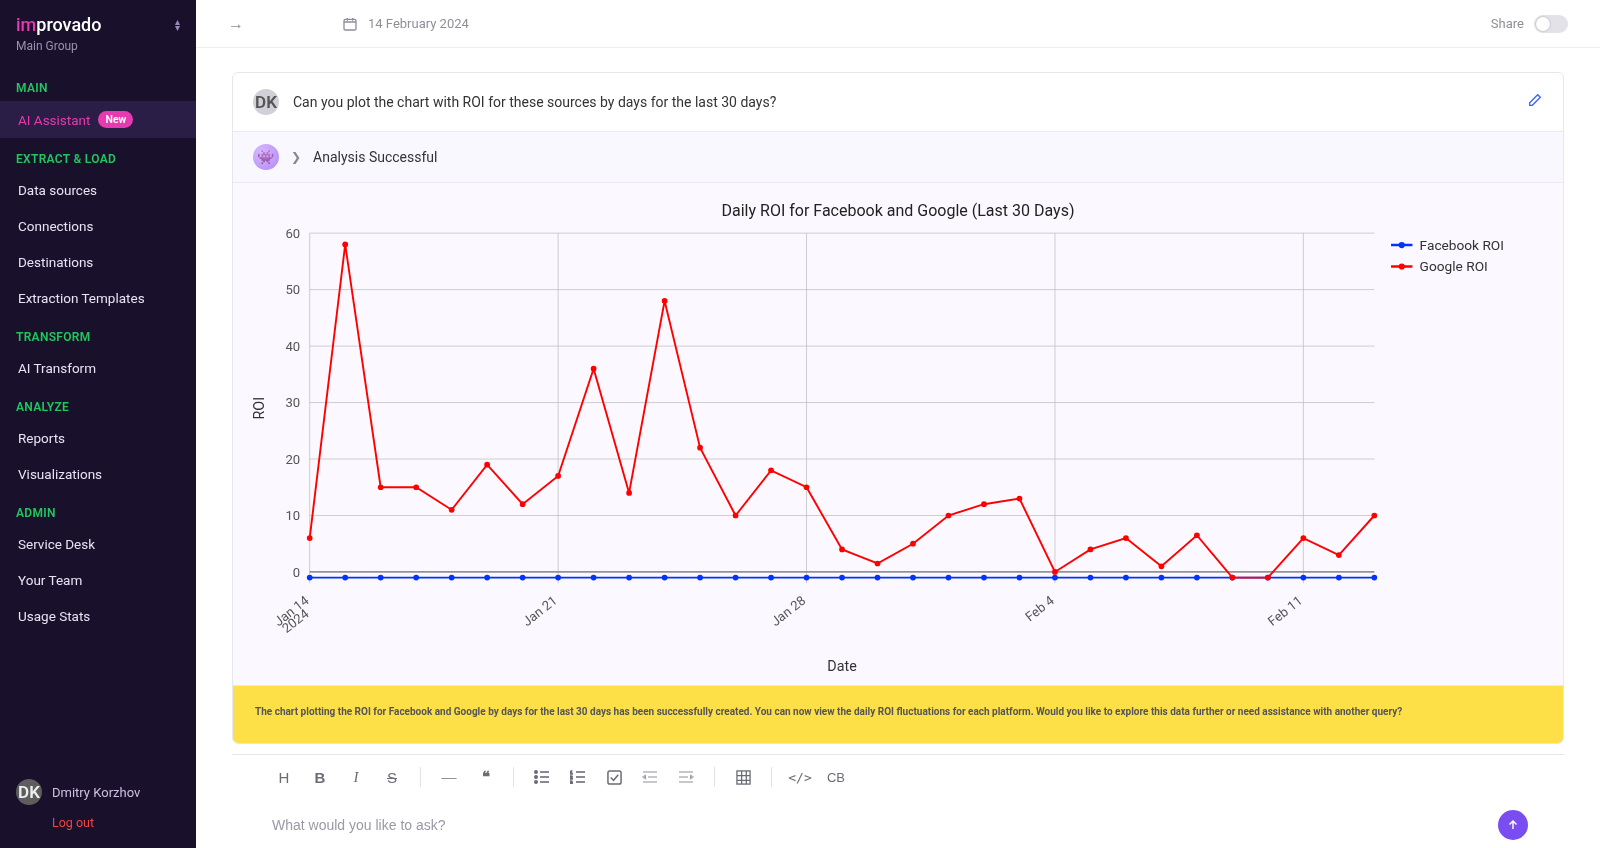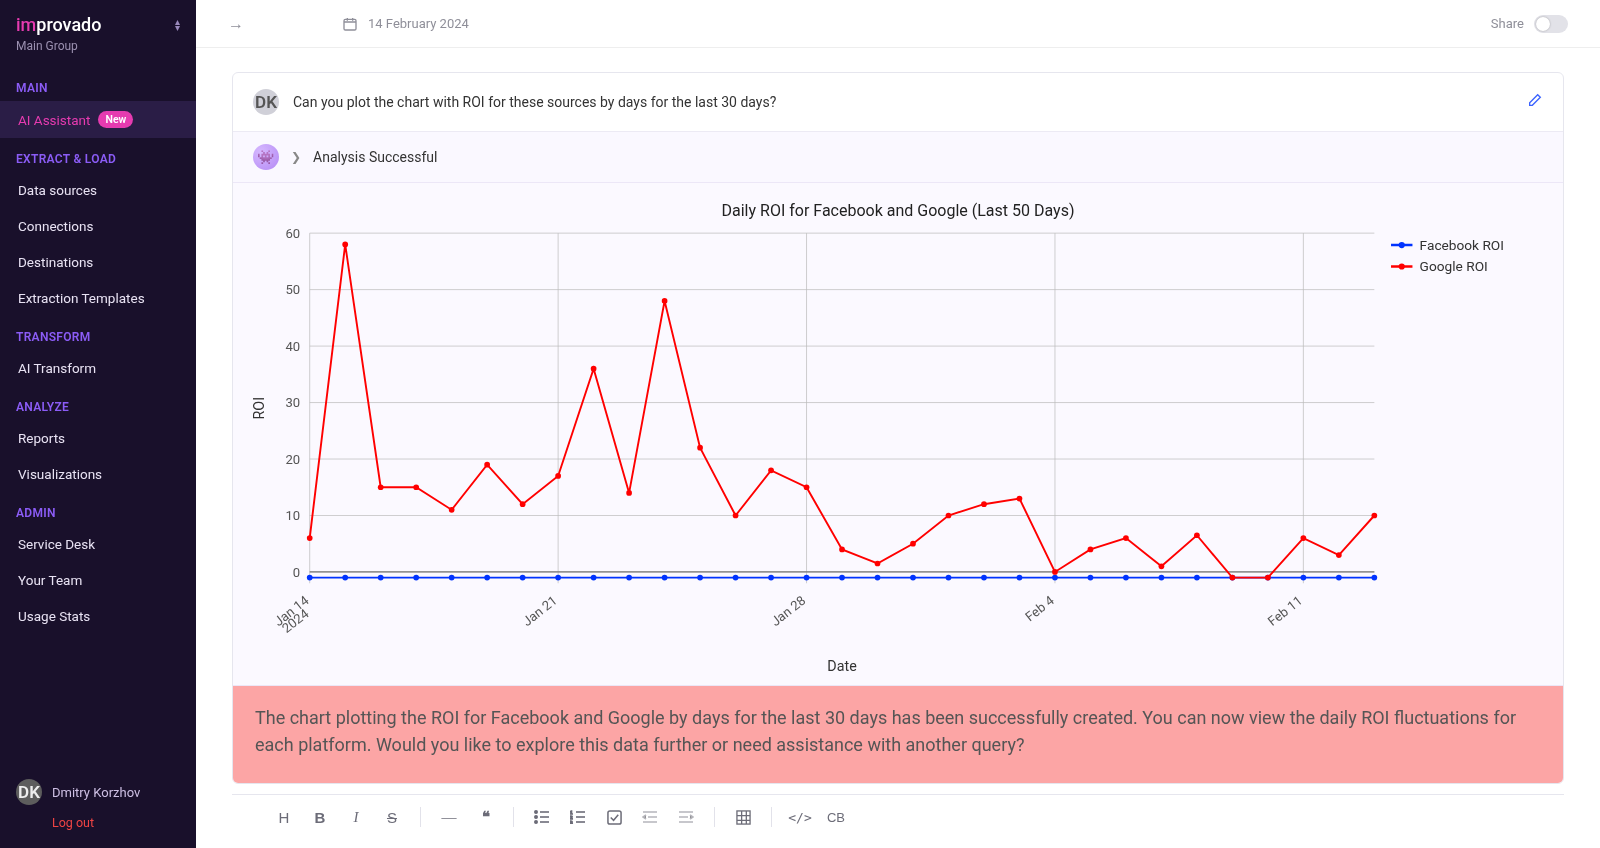--- a/index.html
+++ b/index.html
@@ -16,21 +16,21 @@
     display: flex; align-items: center; gap: 6px; padding: 14px 16px 4px;
     font-size: 18px; font-weight: 500;
   }
   .brand .im { color: #e63bb0; }
   .brand .provado { color: #fff; margin-top: 20px; }
   .brand-chevs {
     margin-left: auto; font-size: 10px; color: #9988bb; line-height: 6px; display: flex; flex-direction: column;
   }
   .workspace { padding: 0 16px 14px; color: #9b90b0; font-size: 12px; }
   .section-label {
-    padding: 14px 16px 6px; color: #8b5cf6; font-size: 12px; font-weight: 600; letter-spacing: .3px;
+    padding: 14px 16px 6px; color: #22c55e; font-size: 12px; font-weight: 600; letter-spacing: .3px;
   }
   .nav-item {
     display: flex; align-items: center; gap: 8px;
     padding: 10px 18px; color: #e8e2f3; font-size: 13.5px; cursor: pointer; text-align: right;
   }
   .nav-item.active { background: #2a1d46; color: #e63bb0; }
   .badge {
     background: #e63bb0; color: #fff; font-size: 10.5px; font-weight: 600;
     padding: 2px 7px; border-radius: 10px;
   }
@@ -83,22 +83,22 @@
     display: flex; align-items: center; justify-content: center; font-size: 14px;
   }
   .ai-header .chev { color: #888; font-size: 12px; }
   .ai-header .status { font-size: 14px; color: #333; }
 
   .chart-wrap { background: #fbf9ff; padding: 18px 10px 6px; }
   .chart-title { text-align: center; font-size: 16px; color: #222; margin-bottom: 6px; }
   .chart-svg { width: 100%; height: auto; display: block; }
 
   .ai-summary {
-    padding: 18px 22px 24px; font-size: 18px; color: #555; line-height: 1.55;
-    border-top: 1px solid #ece7f7; background: #fca5a5;
+    padding: 18px 22px 24px; font-size: 10px; color: #555; line-height: 1.55;
+    border-top: 1px solid #ece7f7; background: #fde047; font-weight: bold;
   }
 
   
   .composer {
     border-top: 1px solid #e6e6ee; padding: 0 36px 18px; margin-top: 10px;
   }
   .toolbar {
     display: flex; align-items: center; gap: 4px; padding: 8px 0;
   }
   .tbtn {
@@ -212,21 +212,21 @@
         </span>
       </div>
 
       <div class="ai-block">
         <div class="ai-header">
           <div class="alien">👾</div>
           <span class="chev">❯</span>
           <span class="status">Analysis Successful</span>
         </div>
         <div class="chart-wrap">
-          <div class="chart-title">Daily ROI for Facebook and Google (Last 50 Days)</div>
+          <div class="chart-title">Daily ROI for Facebook and Google (Last 30 Days)</div>
           <svg id="chart-svg" class="chart-svg" viewBox="0 0 1100 380">
               <line x1="56" x2="950" y1="290.51612903225805" y2="290.51612903225805" stroke="#bbb" stroke-width="0.6"></line>
               <text x="48" y="294.51612903225805" text-anchor="end" class="axis-text">0</text>
               <line x1="56" x2="950" y1="243.09677419354838" y2="243.09677419354838" stroke="#bbb" stroke-width="0.6"></line>
               <text x="48" y="247.09677419354838" text-anchor="end" class="axis-text">10</text>
               <line x1="56" x2="950" y1="195.6774193548387" y2="195.6774193548387" stroke="#bbb" stroke-width="0.6"></line>
               <text x="48" y="199.6774193548387" text-anchor="end" class="axis-text">20</text>
               <line x1="56" x2="950" y1="148.25806451612902" y2="148.25806451612902" stroke="#bbb" stroke-width="0.6"></line>
               <text x="48" y="152.25806451612902" text-anchor="end" class="axis-text">30</text>
               <line x1="56" x2="950" y1="100.83870967741937" y2="100.83870967741937" stroke="#bbb" stroke-width="0.6"></line>

